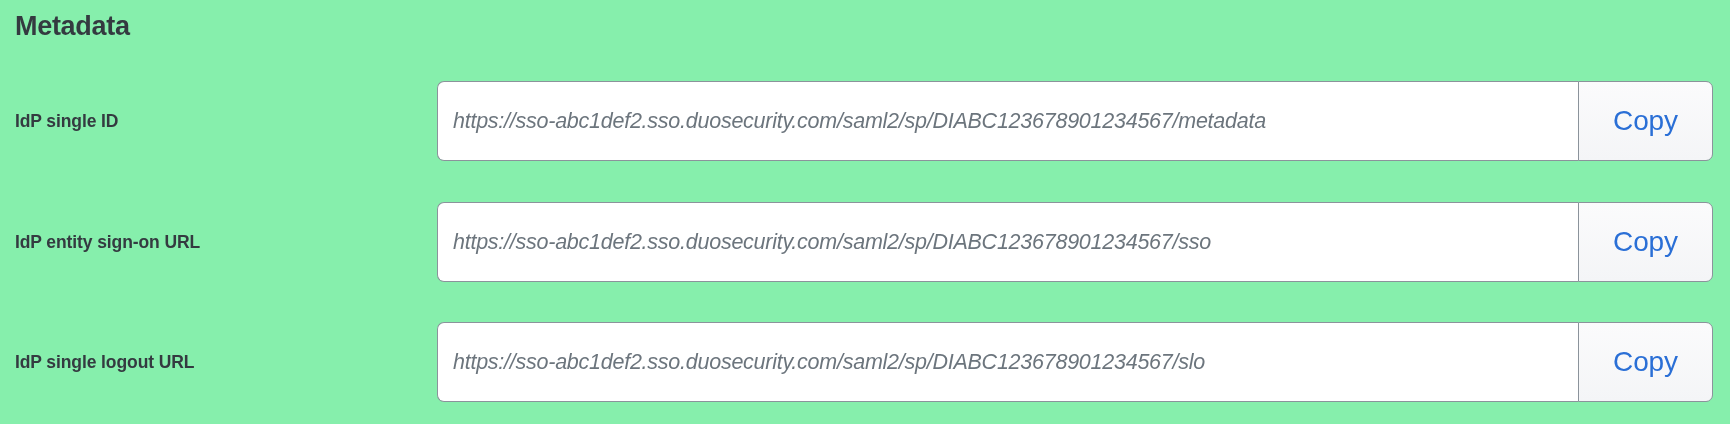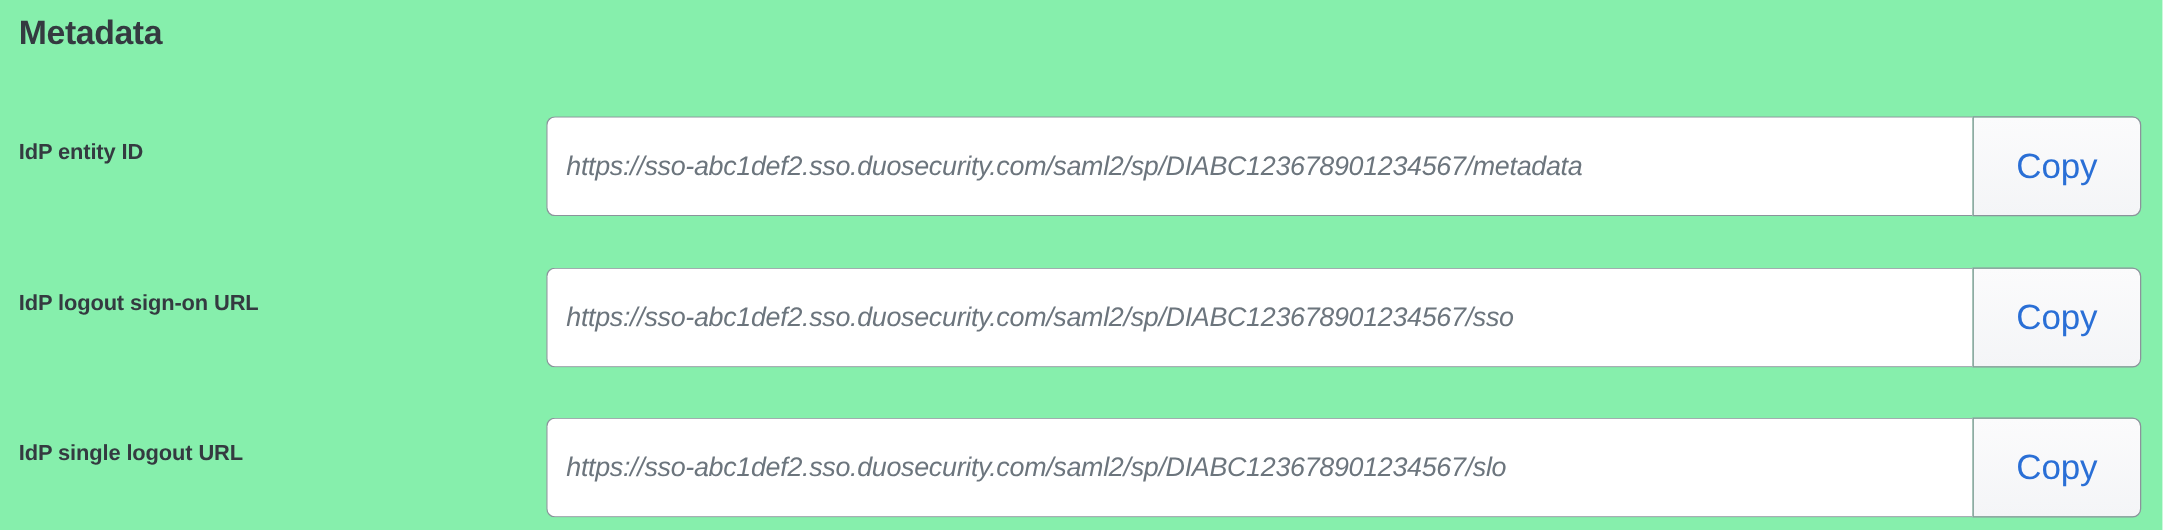--- a/index.html
+++ b/index.html
@@ -54,21 +54,21 @@
     font-size: 17.5px;
     font-weight: bold;
     color: #343a40;
     letter-spacing: -0.1px;
     white-space: nowrap;
   }
 
   .input-group {
     position: absolute;
     left: 437px;
-    top: 12px;
+    top: 0;
     width: 1276px;
     height: 80px;
     display: flex;
     align-items: center;
   }
 
   .text-input {
     flex: 1 1 auto;
     box-sizing: border-box;
     height: 80px;
@@ -111,31 +111,31 @@
   }
 </style>
 </head>
 <body>
 
 <div class="page">
 
   <div class="section-title">Metadata</div>
 
   <div class="field-row row-0">
-    <div class="field-label">IdP entity ID</div>
+    <div class="field-label">IdP single ID</div>
     <div class="input-group">
       <div class="text-input">
         <span class="value">https://sso-abc1def2.sso.duosecurity.com/saml2/sp/DIABC123678901234567/metadata</span>
       </div>
       <div class="copy-btn">Copy</div>
     </div>
   </div>
 
   <div class="field-row row-1">
-    <div class="field-label">IdP logout sign-on URL</div>
+    <div class="field-label">IdP entity sign-on URL</div>
     <div class="input-group">
       <div class="text-input">
         <span class="value">https://sso-abc1def2.sso.duosecurity.com/saml2/sp/DIABC123678901234567/sso</span>
       </div>
       <div class="copy-btn">Copy</div>
     </div>
   </div>
 
   <div class="field-row row-2">
     <div class="field-label">IdP single logout URL</div>

